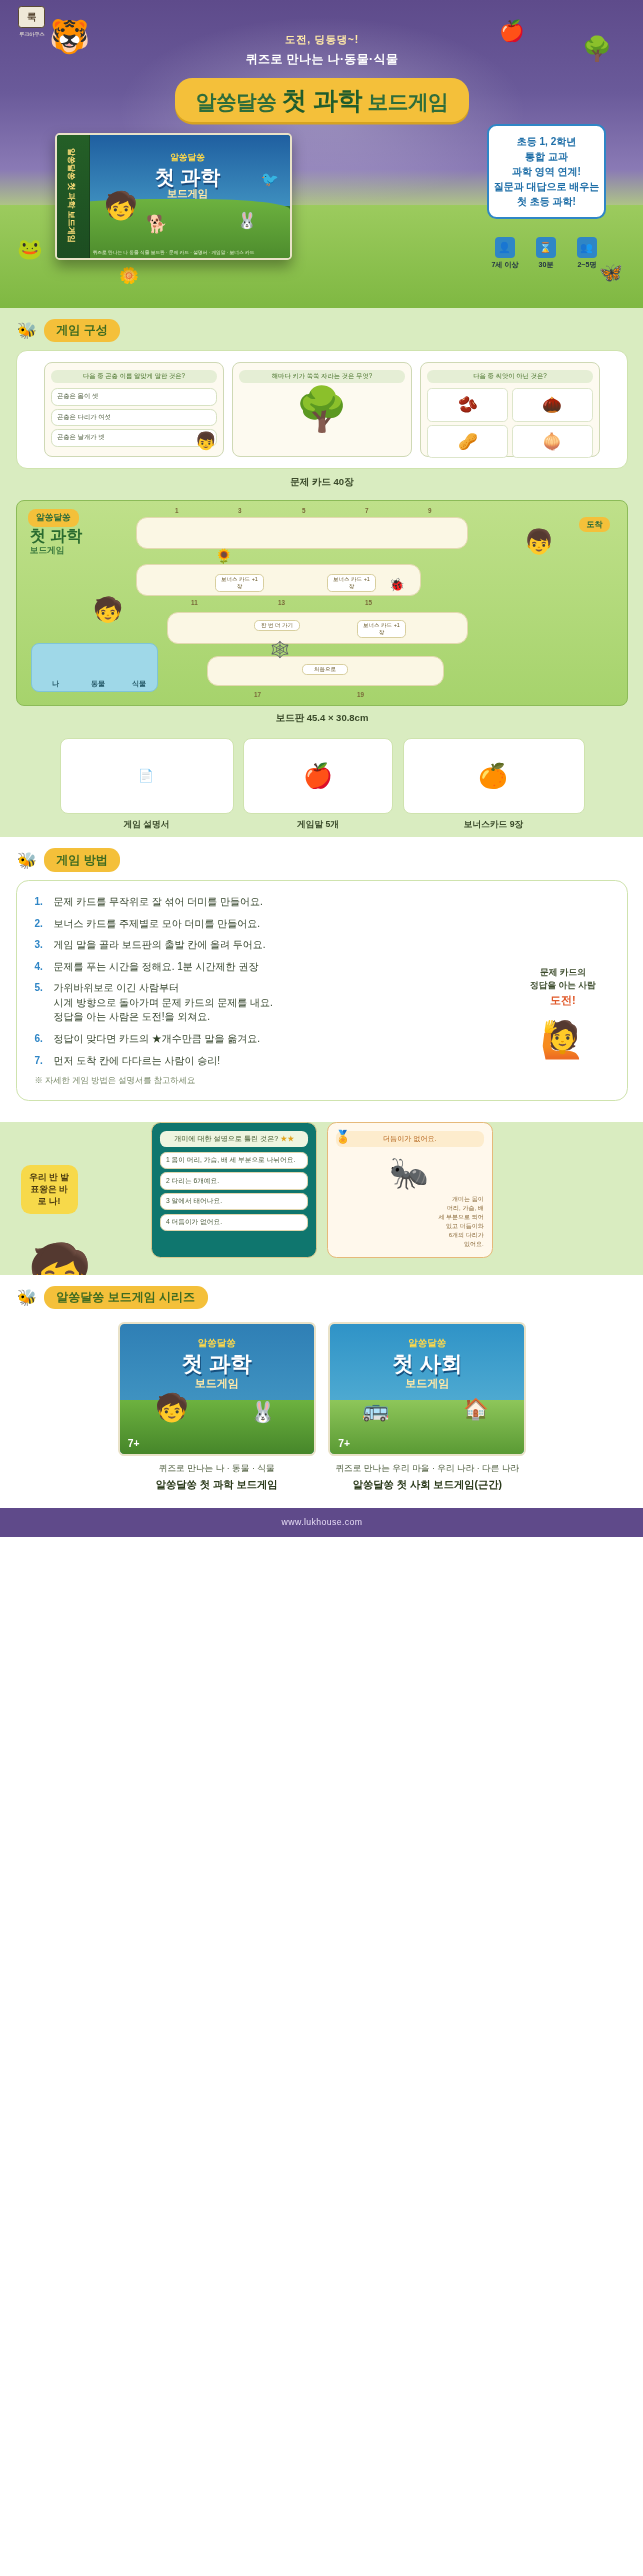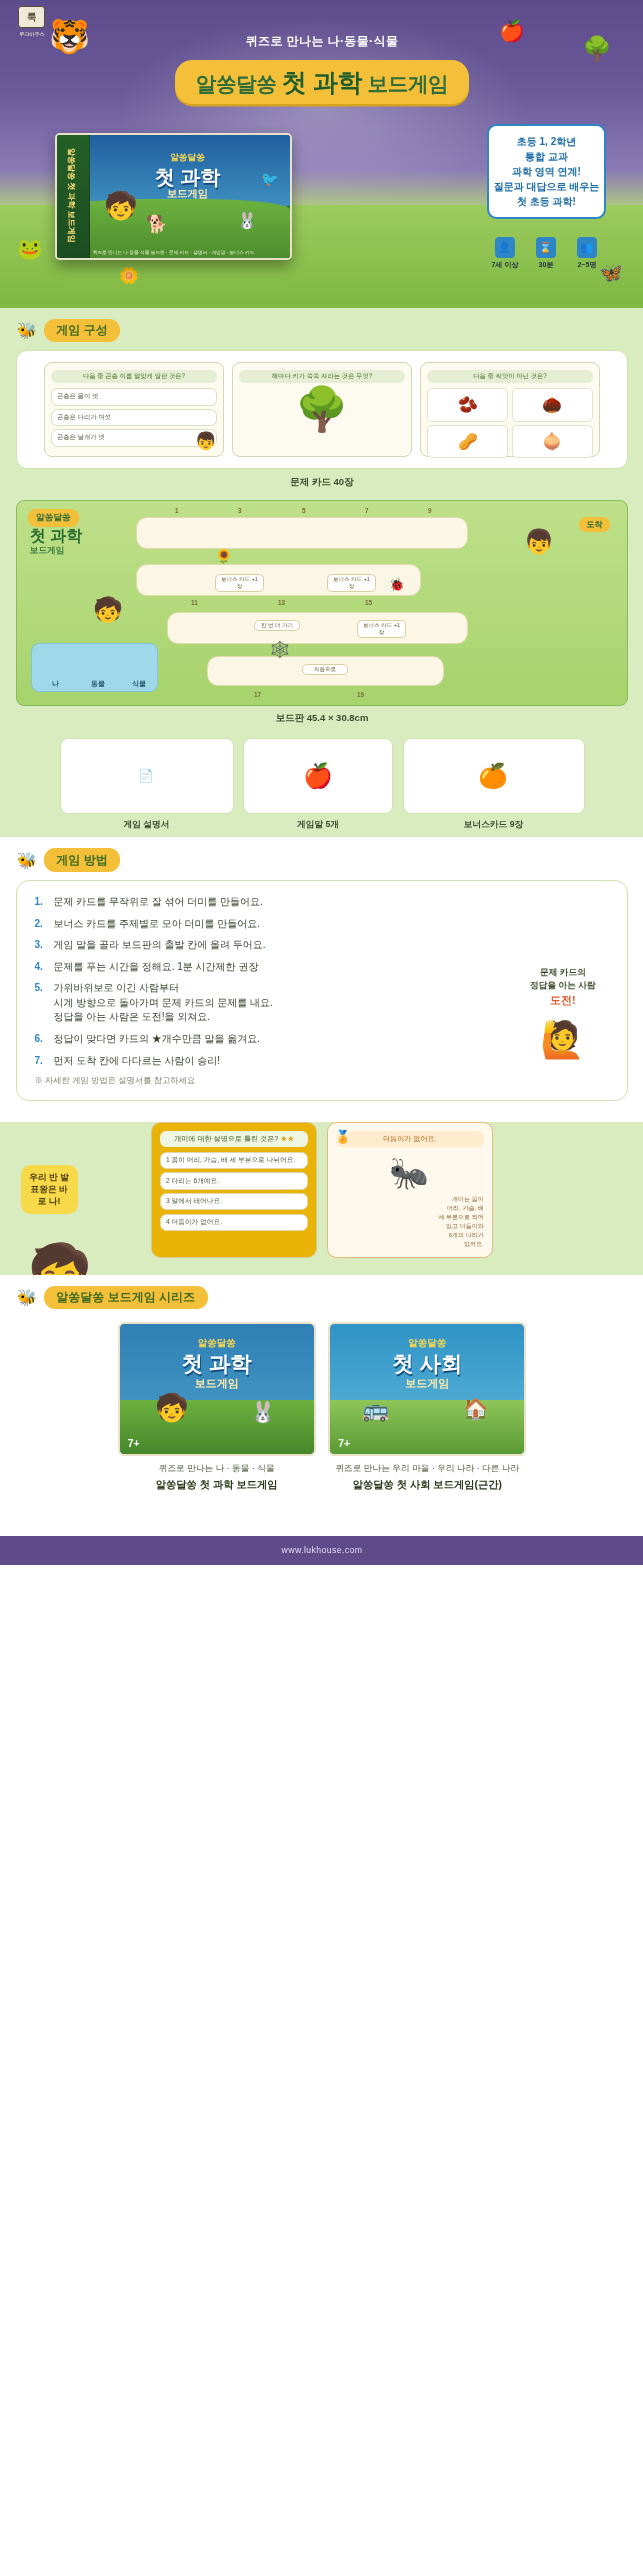--- a/index.html
+++ b/index.html
@@ -188,21 +188,21 @@
   .rule-note { font-size: 8.3px; color: #7a8a6a; margin-top: 4.7px; }
   .rule-callout {
     position: absolute; right: 20.6px; top: 85px; width: 87px; text-align: center;
     font-size: 8.7px; color: #3a4a2a; line-height: 1.5; font-weight: bold;
   }
   .rule-callout .hi { color: #e05a2b; font-size: 11px; }
 
   
   .ans-wrap { display: flex; gap: 9.5px; justify-content: center; margin: 6.3px 16px 0; }
   .ans-card {
-    width: 166px; background: #eab308; border: 1.6px solid #d9c98f; border-radius: 9.5px; padding: 8px;
+    width: 166px; background: #0f766e; border: 1.6px solid #d9c98f; border-radius: 9.5px; padding: 8px;
   }
   .ans-card .q { font-size: 7.1px; background:#eef5e0; border-radius:6.3px; padding:3.2px 4.7px; margin-bottom:4.7px; color:#40582e; text-align:center;}
   .ans-card .opt { font-size: 6.7px; background:#fff; border:0.8px solid #e0d6ae; border-radius:6.3px; padding:3.2px 4.7px; margin-bottom:3.2px; color:#4a5a3a;}
   .exp-card {
     width: 166px; background: #fff8ec; border: 1.6px solid #e6b97a; border-radius: 9.5px; padding: 8px; position: relative;
   }
   .exp-card .ttl { font-size: 7.1px; color:#b5651d; text-align:center; background:#fdeccd; border-radius:6.3px; padding:3.2px; margin-bottom:6.3px;}
   .exp-card .ant { text-align:center; font-size: 32px; }
   .exp-card .medal { position:absolute; left:8px; top:6.3px; font-size:12.7px; }
   .headline-left { font-size: 10.3px; color: #3a4a2a; font-weight: bold; text-align: center; margin-bottom: 6.3px; }
@@ -222,21 +222,21 @@
     background: linear-gradient(#2f7fb5, #4aa0c9);
   }
   .series-box.two { background: linear-gradient(#2f93c7, #63b9d8); }
   .series-box .g { position:absolute; left:0; bottom:0; width:100%; height:42%; background:linear-gradient(#6db23f,#46862a); }
   .series-box .st1 { position:absolute; left:0; top:12.7px; width:100%; text-align:center; color:#ffd94a; font-size:9.5px; font-weight:bold;}
   .series-box .st2 { position:absolute; left:0; top:25px; width:100%; text-align:center; color:#fff; font-size:21.4px; font-weight:bold; text-shadow:0.8px 1.6px 0 #16507f;}
   .series-box .st3 { position:absolute; left:0; top:52px; width:100%; text-align:center; color:#ffe9a8; font-size:11px; font-weight:bold;}
   .series-cap1 { font-size: 8.7px; color: #4a5a3a; margin-top: 7.1px; }
   .series-cap2 { font-size: 10.3px; color: #2a3a1a; font-weight: bold; margin-top: 2.4px; }
 
-  .footer { background: #5f4a8a; color: #e6dcf5; text-align: center; font-size: 8.7px; padding: 9.5px 0; letter-spacing: 0.4px; margin-top: 28px; }
+  .footer { background: #5f4a8a; color: #e6dcf5; text-align: center; font-size: 8.7px; padding: 9.5px 0; letter-spacing: 0.4px; }
 </style>
 </head>
 <body>
 
 <div class="page">
 
   <section class="hero">
     <div class="hero-sky-glow"></div>
     <div class="hero-ground"></div>
 
@@ -246,20 +246,21 @@
     </div>
 
     <div class="deco" style="left:49px; top:17.4px; font-size:33px;">🐯</div>
     <div class="deco" style="right:119px; top:19px; font-size:20.6px;">🍎</div>
     <div class="deco" style="right:32px; top:35px; font-size:24px;">🌳</div>
     <div class="deco" style="left:17.4px; top:237px; font-size:20.6px;">🐸</div>
     <div class="deco" style="left:119px; top:266px; font-size:16px;">🌼</div>
     <div class="deco" style="right:20.6px; top:261px; font-size:19px;">🦋</div>
 
     <div class="hero-title-wrap">
+      <div class="hero-sub1">도전, 딩동댕~!</div>
       <div class="hero-sub2">퀴즈로 만나는 나·동물·식물</div>
       <div class="hero-main-title">
         <span>알쏭달쏭</span>
         <span class="big">첫 과학</span>
         <span>보드게임</span>
       </div>
     </div>
 
     <div class="boxart">
       <div class="sky"></div>

